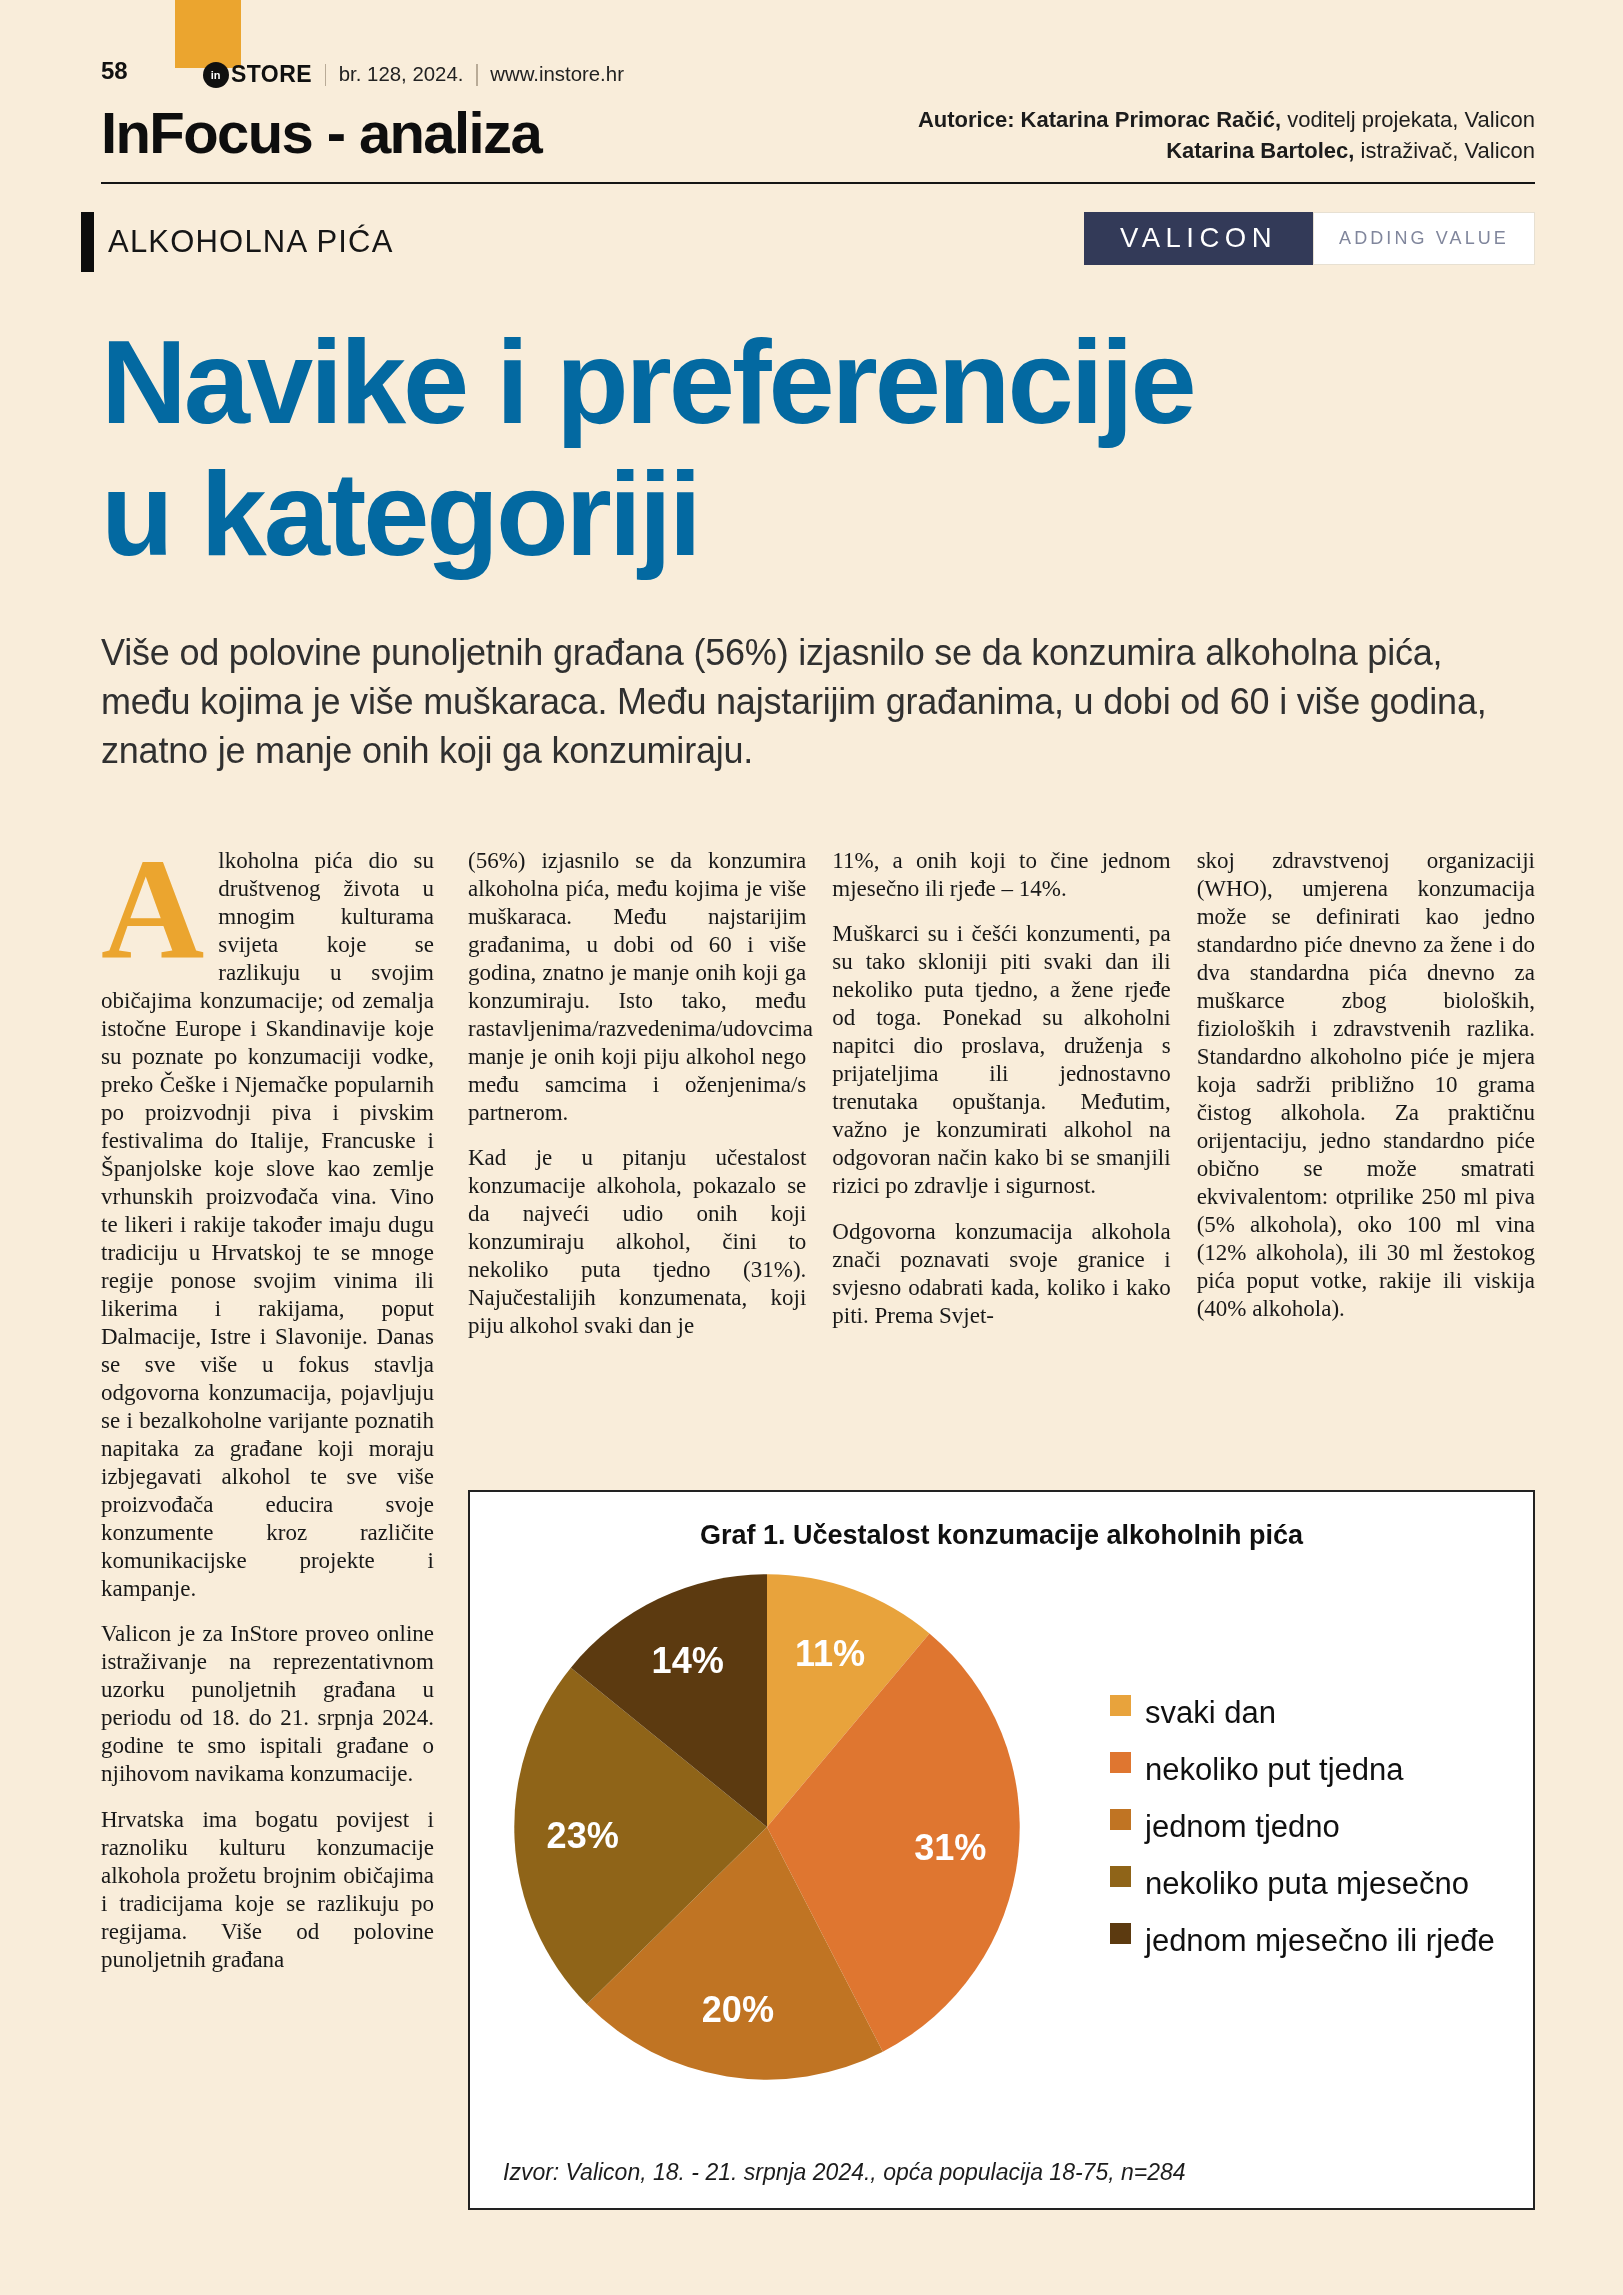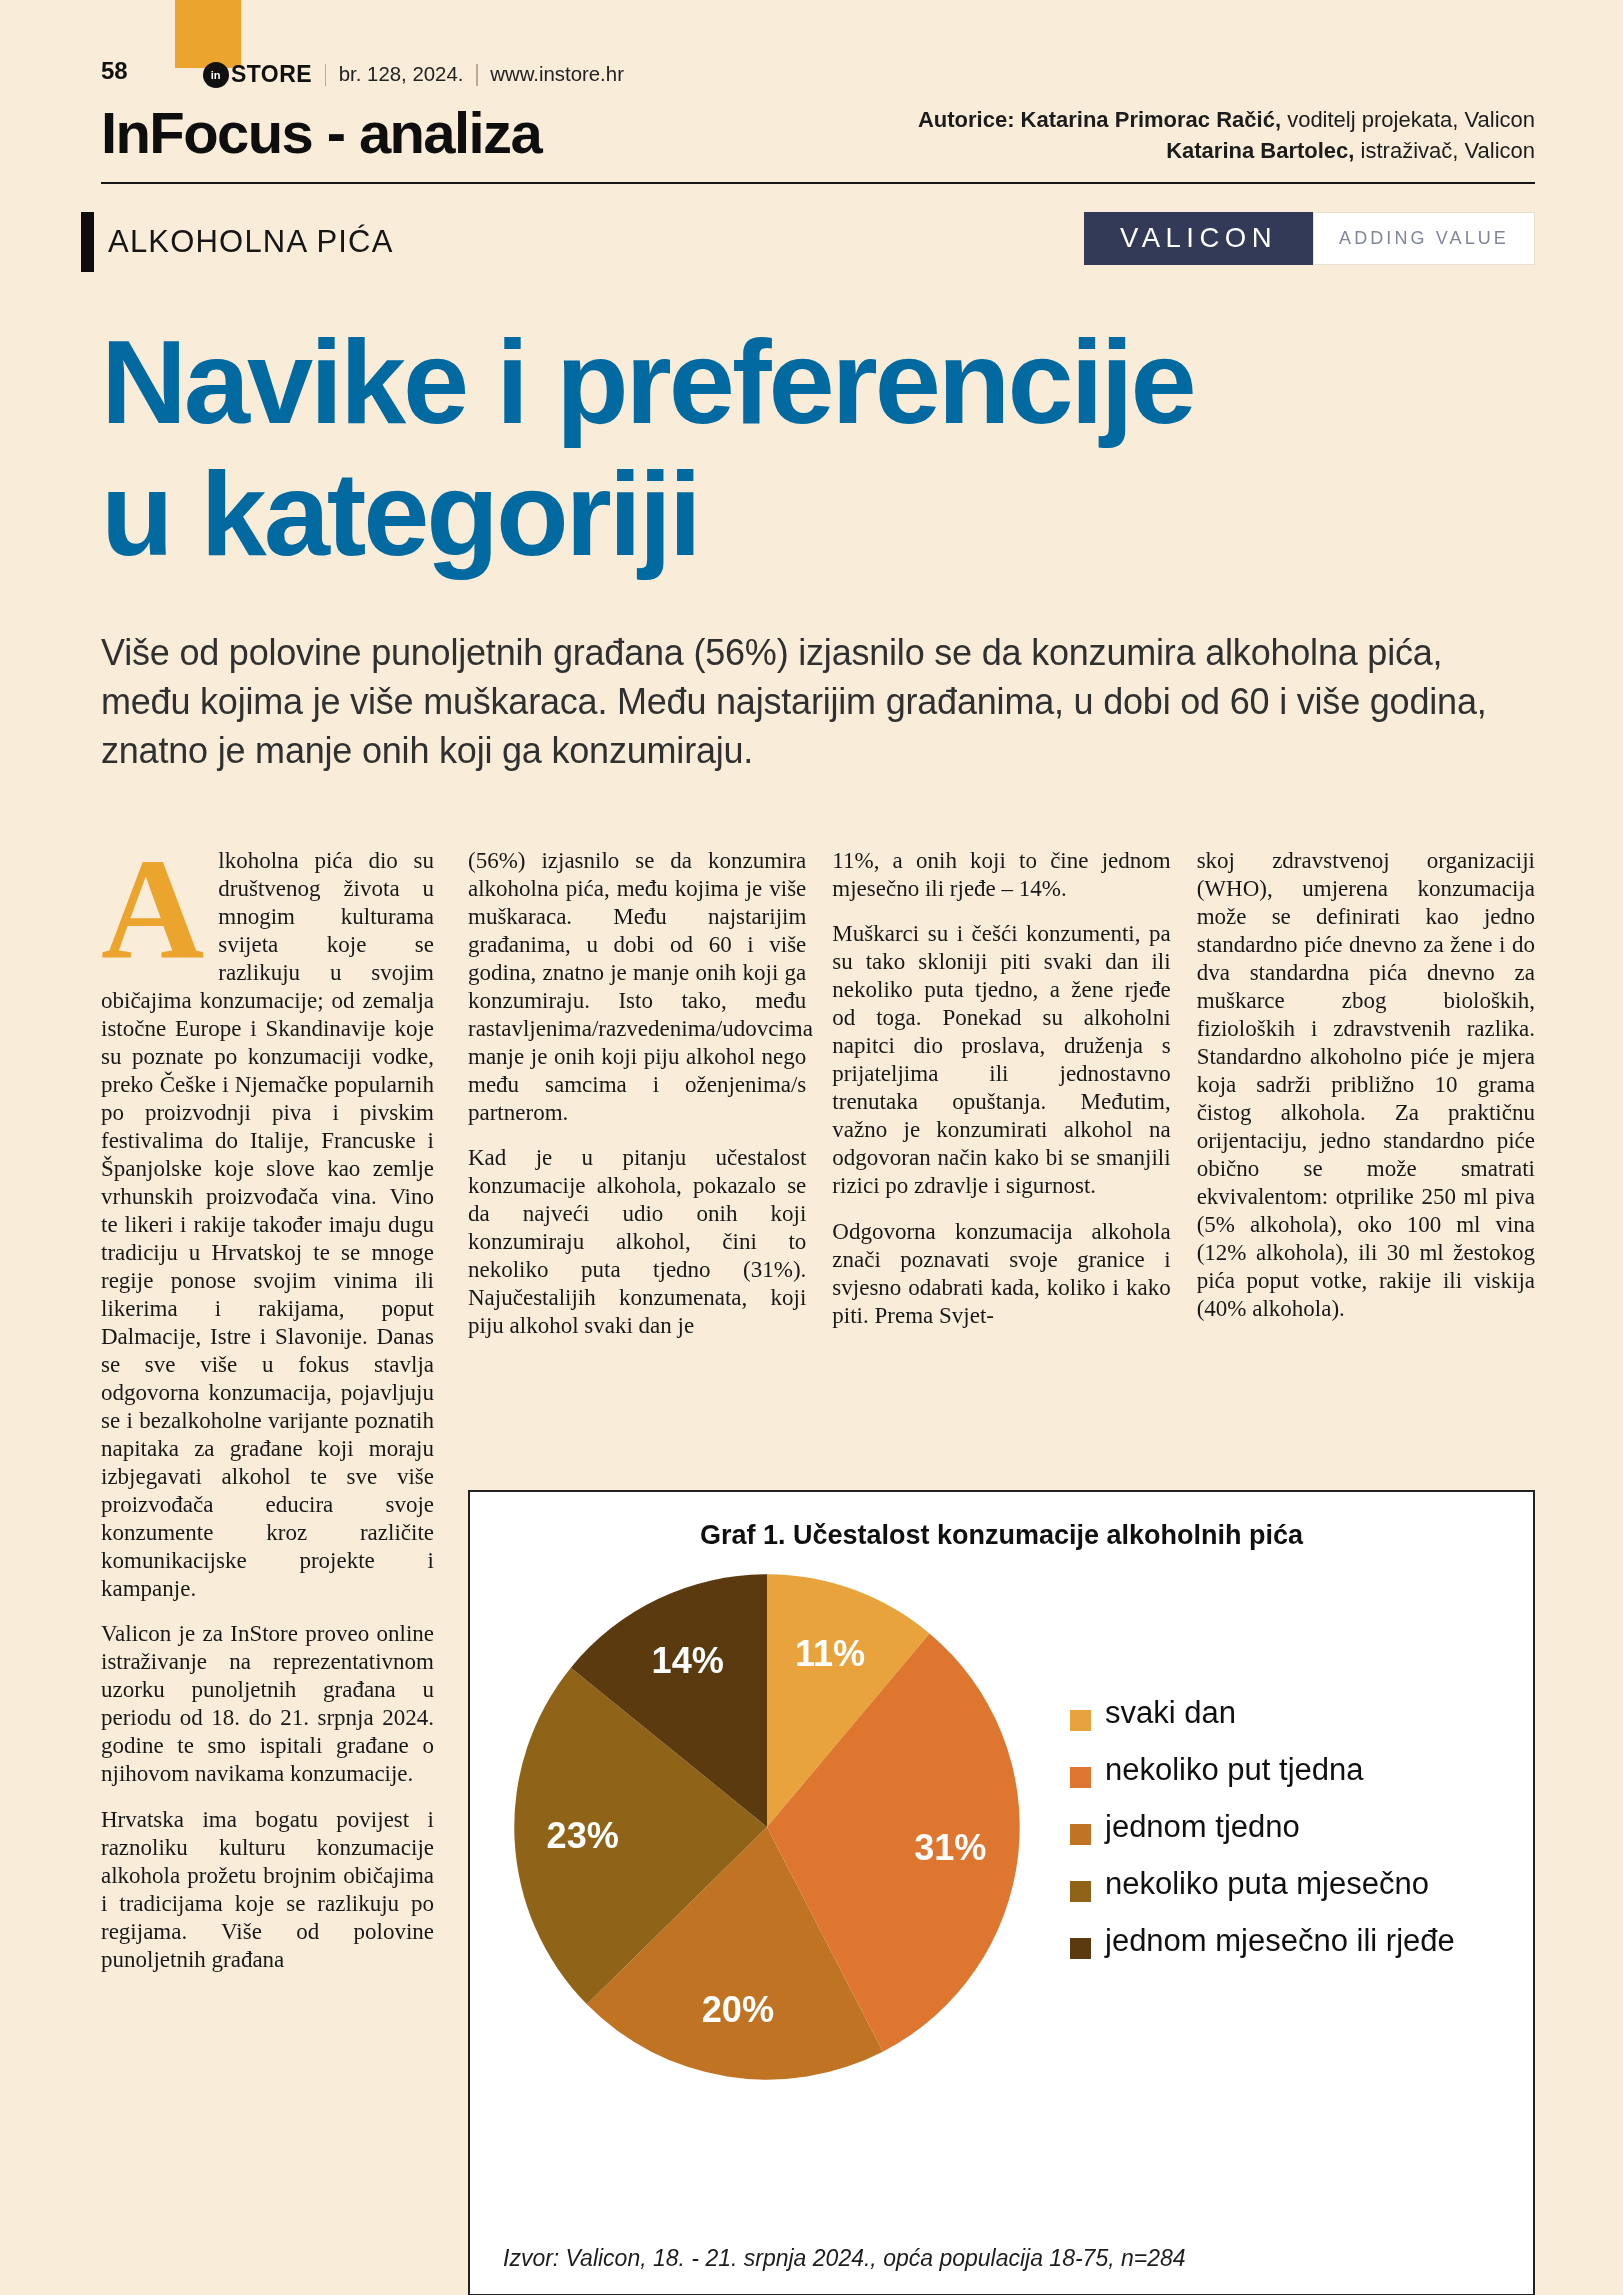--- a/index.html
+++ b/index.html
@@ -56,28 +56,28 @@
   .col-1 { width:333px; flex:none; height:1390px; overflow:hidden; }
   .right-area { flex:1; min-width:0; }
   .cols-234 { display:flex; gap:26px; height:616px; overflow:hidden; }
   .cols-234 .col { flex:1; min-width:0; }
   .dropcap { float:left; font-family:"Liberation Serif", serif; font-weight:700;
     font-size:143px; line-height:116px; padding:4.7px 14px 0 0; color:#EBA52F; }
   .italic { }
 
   
   .chart-panel { margin-top:27px; background:#ffffff; border:2.4px solid #222;
-    height:806px; position:relative; padding-top:28px; font-family:"Liberation Sans", sans-serif; }
+    height:720px; position:relative; padding-top:28px; font-family:"Liberation Sans", sans-serif; }
   .chart-title { text-align:center; font-size:27px; font-weight:bold; color:#101010; }
   .chart-row { display:flex; align-items:center; margin-top:17.3px; }
   .pie-wrap { margin-left:38px; flex:none; }
   svg.pie { display:block; }
   .pie-label { font-size:46px; font-weight:bold; fill:#ffffff; font-family:"Liberation Sans", sans-serif; }
   .legend { list-style:none; margin-left:44px; display:flex; flex-direction:column; gap:21px; }
-  .legend li { display:flex; align-items:flex-end; gap:14px; font-size:31px; color:#101010; }
+  .legend li { display:flex; align-items:flex-start; gap:14px; font-size:31px; color:#101010;margin-left:40px; }
   .swatch { width:21px; height:21px; flex:none; }
   .chart-source { position:absolute; left:33px; bottom:22px; font-style:italic; font-size:23px; color:#1c1c1c; }
 </style>
 </head>
 <body>
 
 <div class="page">
   <div class="content">
 
     <div class="masthead">

